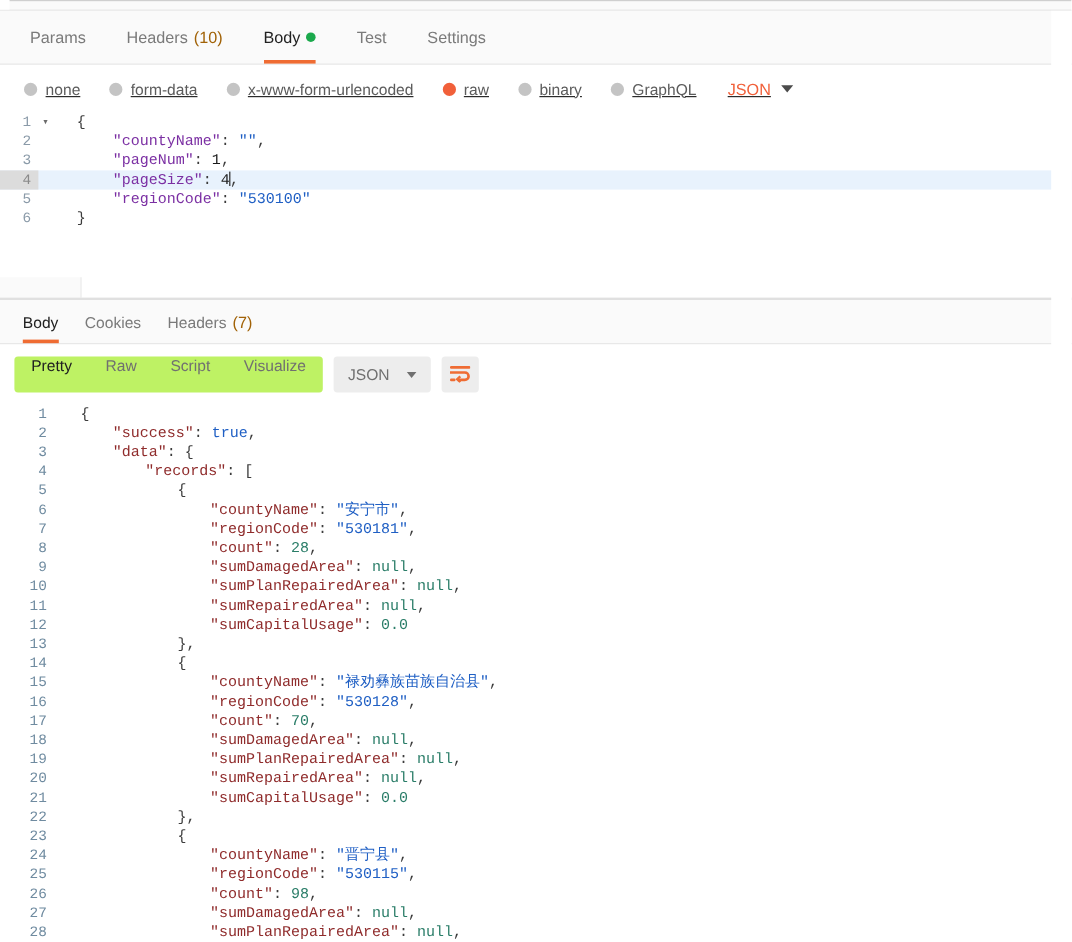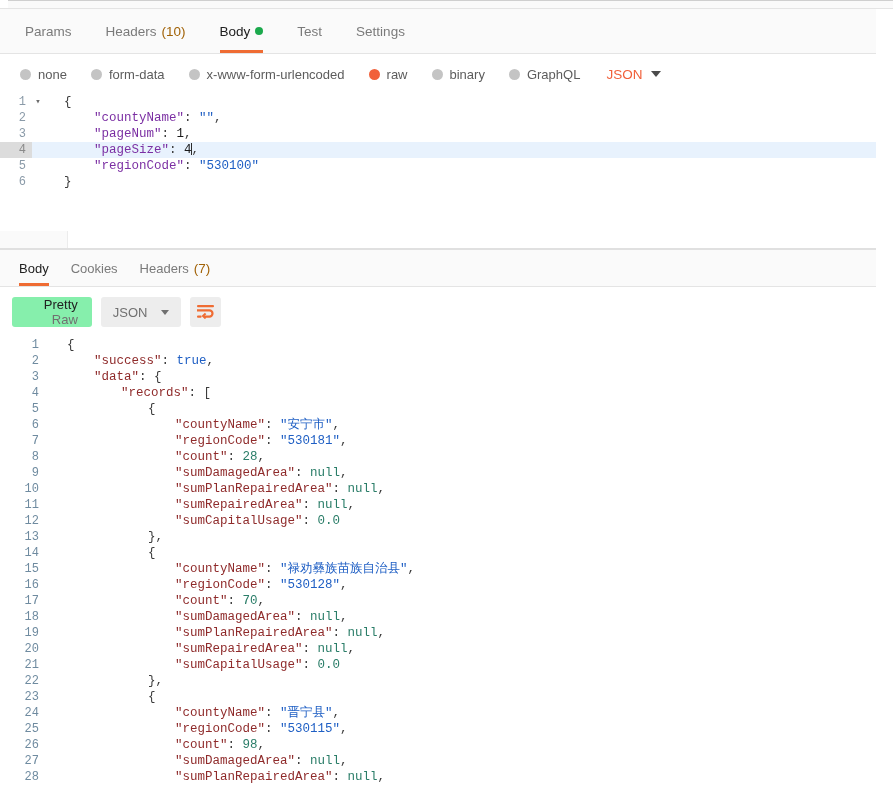--- a/index.html
+++ b/index.html
@@ -90,20 +90,21 @@
   .body-type-row {
     position: absolute;
     left: 0; top: 54px;
     width: 893px; height: 40px;
     background: #ffffff;
     display: flex;
     align-items: center;
     padding-left: 20px;
     box-sizing: border-box;
     gap: 0;
+    text-decoration: underline;
   }
   .radio-opt {
     display: flex;
     align-items: center;
     gap: 7px;
     margin-right: 24px;
     font-size: 13px;
     color: #5c5c5c;
     cursor: pointer;
     white-space: nowrap;
@@ -252,26 +253,25 @@
     width: 893px; height: 50px;
     background: #ffffff;
     display: flex;
     align-items: center;
     padding-left: 12px;
     box-sizing: border-box;
     gap: 9px;
   }
   .seg-group {
     display: flex;
-    align-items: flex-end;
-    background: #86efac;
+    align-items: flex-start;
+    background: #bef264;
     border-radius: 3px;
     height: 30px;
     overflow: hidden;
-    flex-direction: column;
   }
   .seg {
     display: flex;
     align-items: center;
     padding: 0 14px;
     font-size: 13px;
     color: #707070;
     cursor: pointer;
     white-space: nowrap;
   }

